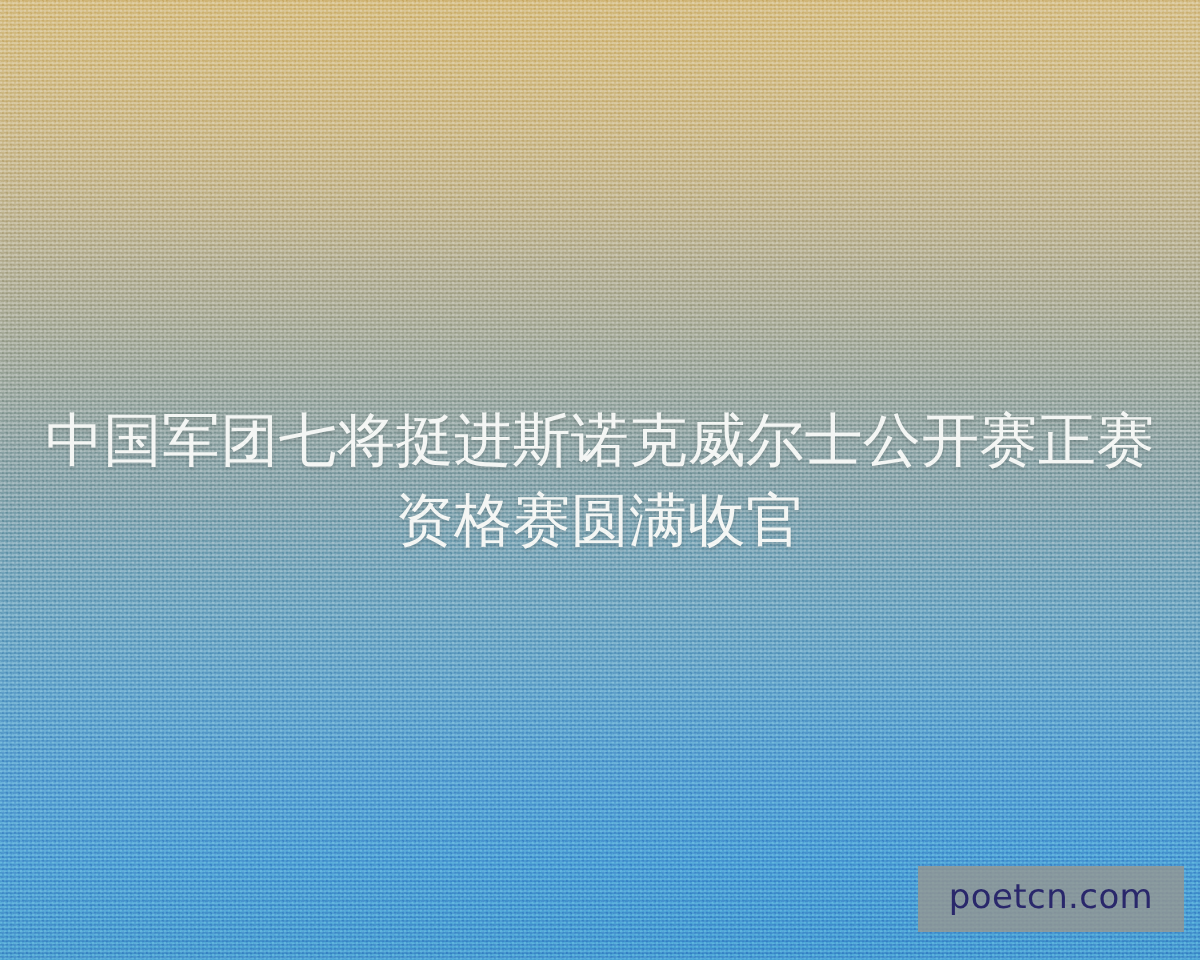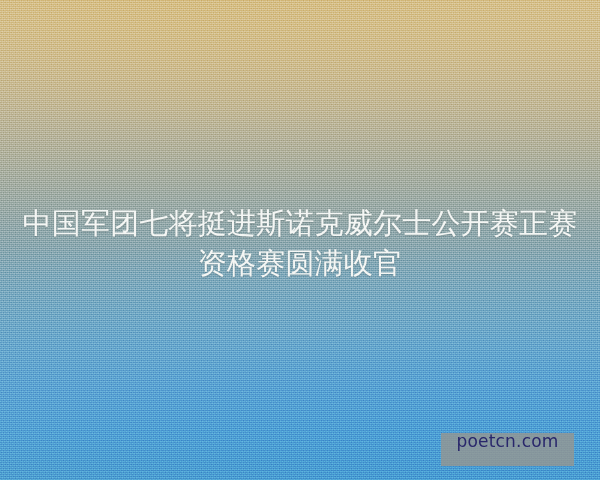--- a/index.html
+++ b/index.html
@@ -80,40 +80,40 @@
   
   .headline {
     position: absolute;
     left: 0;
     right: 0;
     top: 203px;
     text-align: center;
     padding: 0 22px;
     box-sizing: border-box;
     color: #f4f6f4;
-    font-family: Liberation Serif, serif;
+    font-family: Liberation Mono, monospace;
     font-size: 29px;
     line-height: 40px;
     letter-spacing: 0.2px;
     font-weight: 400;
     text-shadow: 0 1px 2px rgba(60,70,70,0.28);
     white-space: normal;
     word-break: break-all;
   }
 
   
   .watermark {
     position: absolute;
-    left: 441px;
+    left: 459px;
     top: 433px;
     width: 133px;
     height: 33px;
     background: rgba(150,150,144,0.80);
     display: flex;
-    align-items: flex-start;
+    align-items: center;
     justify-content: center;
   }
   .watermark-text {
     color: #29276b;
     font-family: "DejaVu Sans", "Liberation Sans", sans-serif;
     font-size: 17px;
     line-height: 1;
     letter-spacing: 0.2px;
   }
 </style>

